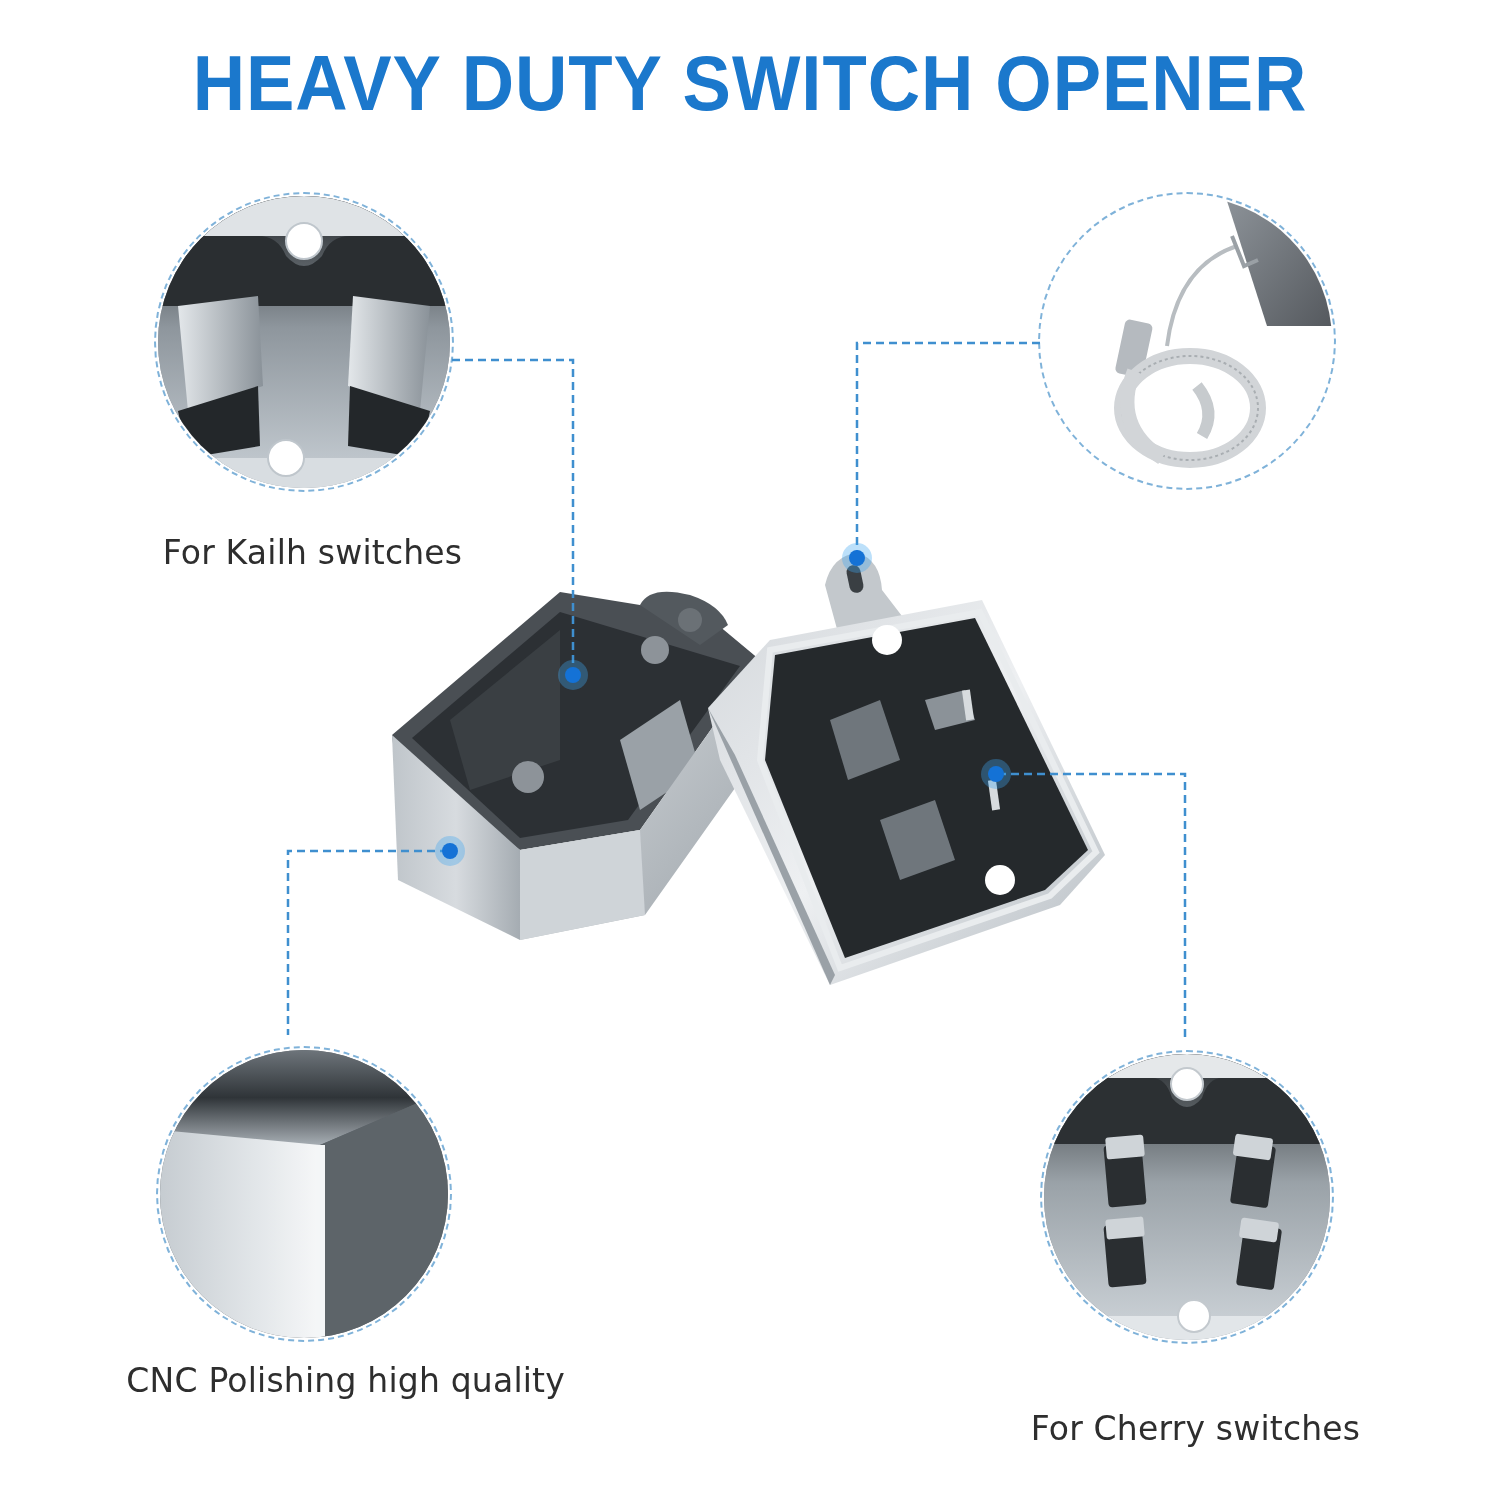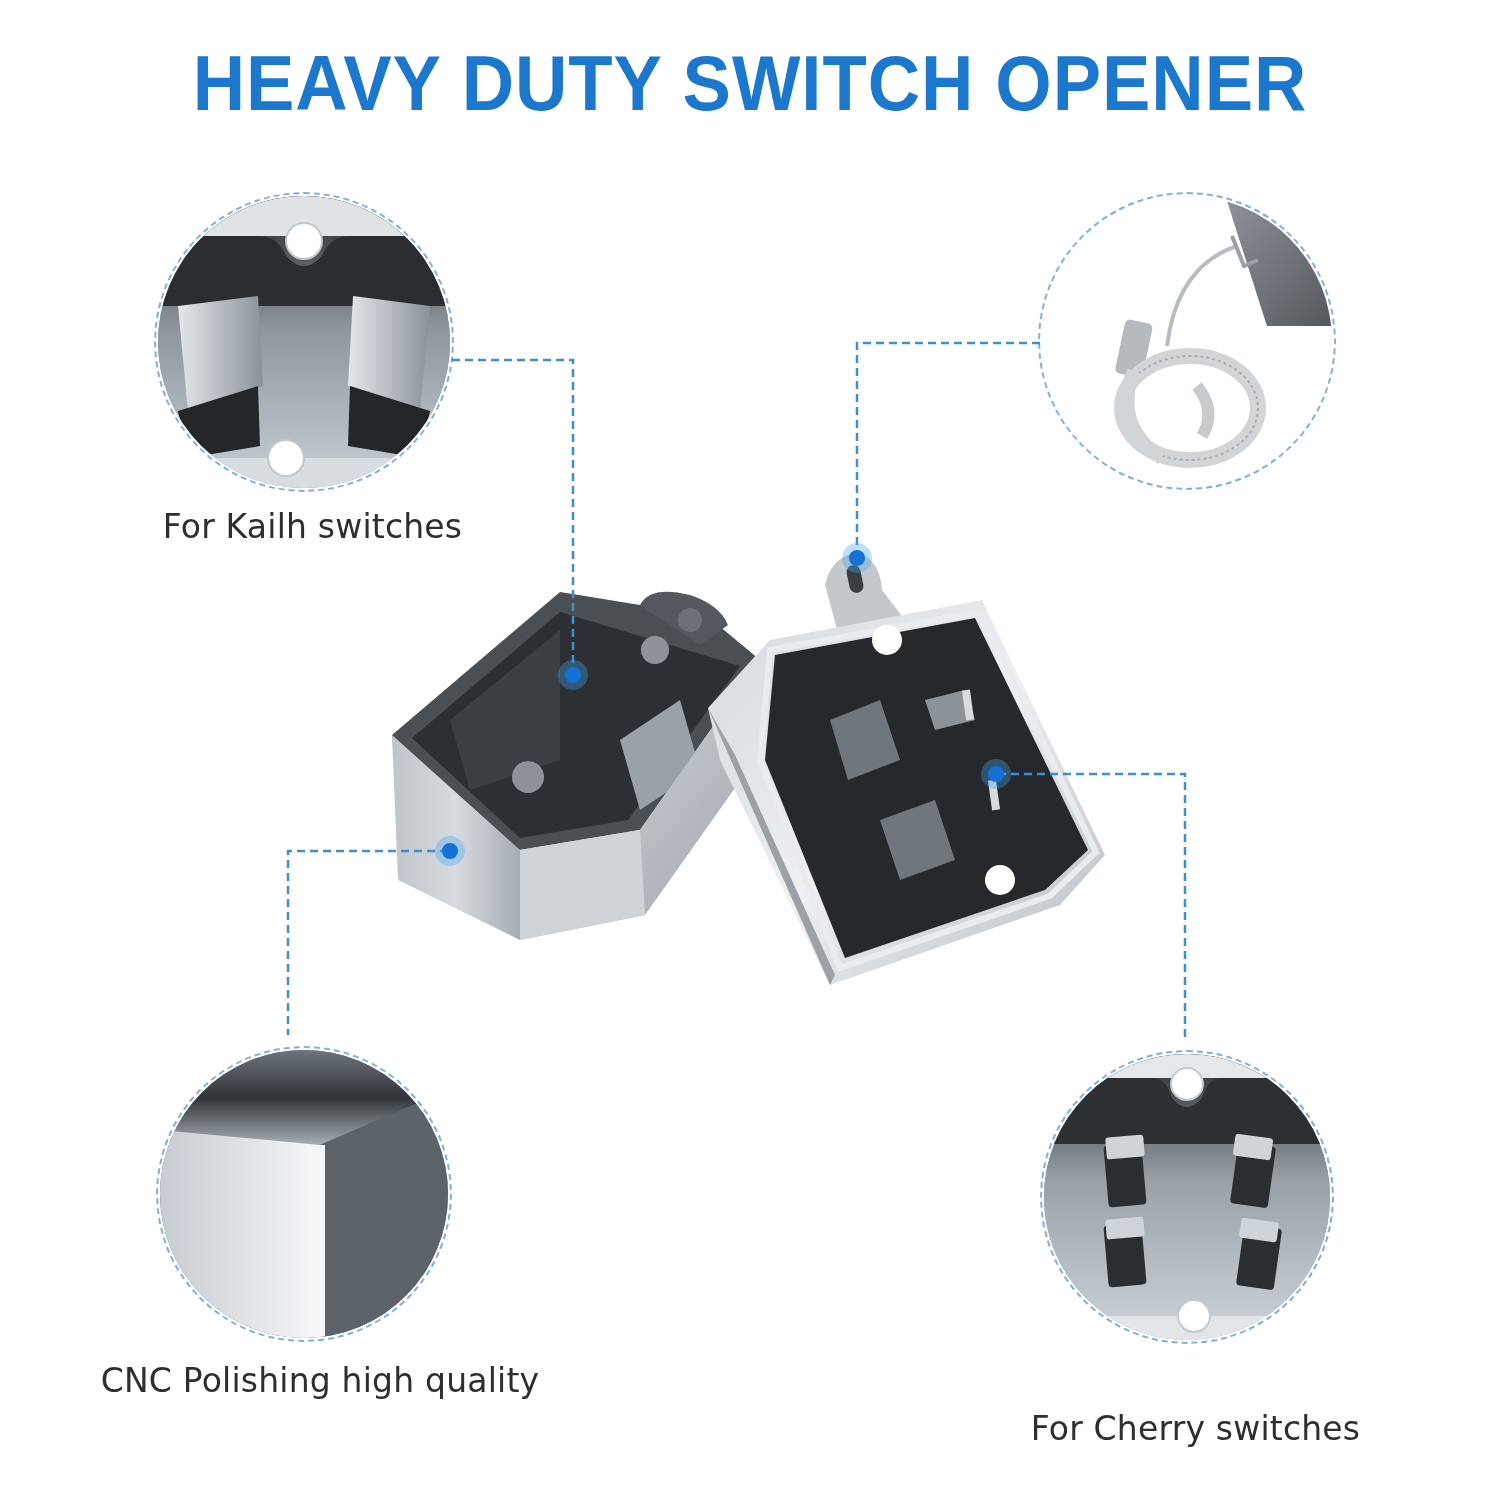--- a/index.html
+++ b/index.html
@@ -198,20 +198,20 @@
 
   <path class="leader" d="M448 851 L288 851 L288 1035"></path>
   <circle class="dot-halo" cx="450" cy="851" r="15"></circle>
   <circle class="dot-core" cx="450" cy="851" r="8"></circle>
 
   <path class="leader" d="M998 774 L1185 774 L1185 1040"></path>
   <circle class="dot-halo" cx="996" cy="774" r="15"></circle>
   <circle class="dot-core" cx="996" cy="774" r="8"></circle>
 </svg>
 
-<div class="caption" style="left:150px; top:506px; width:325px;">For Kailh switches</div>
+<div class="caption" style="left:150px; top:532px; width:325px;">For Kailh switches</div>
 
 <div class="caption" style="left:995px; top:506px; width:380px;">
 </div>
 
-<div class="caption" style="left:75px; top:1360px; width:490px;">CNC Polishing high quality</div>
+<div class="caption" style="left:75px; top:1360px; width:490px;text-align:right;">CNC Polishing high quality</div>
 
 <div class="caption" style="left:1018px; top:1360px; width:355px;margin-top:48px;">For Cherry switches</div>
 
 </body></html>

